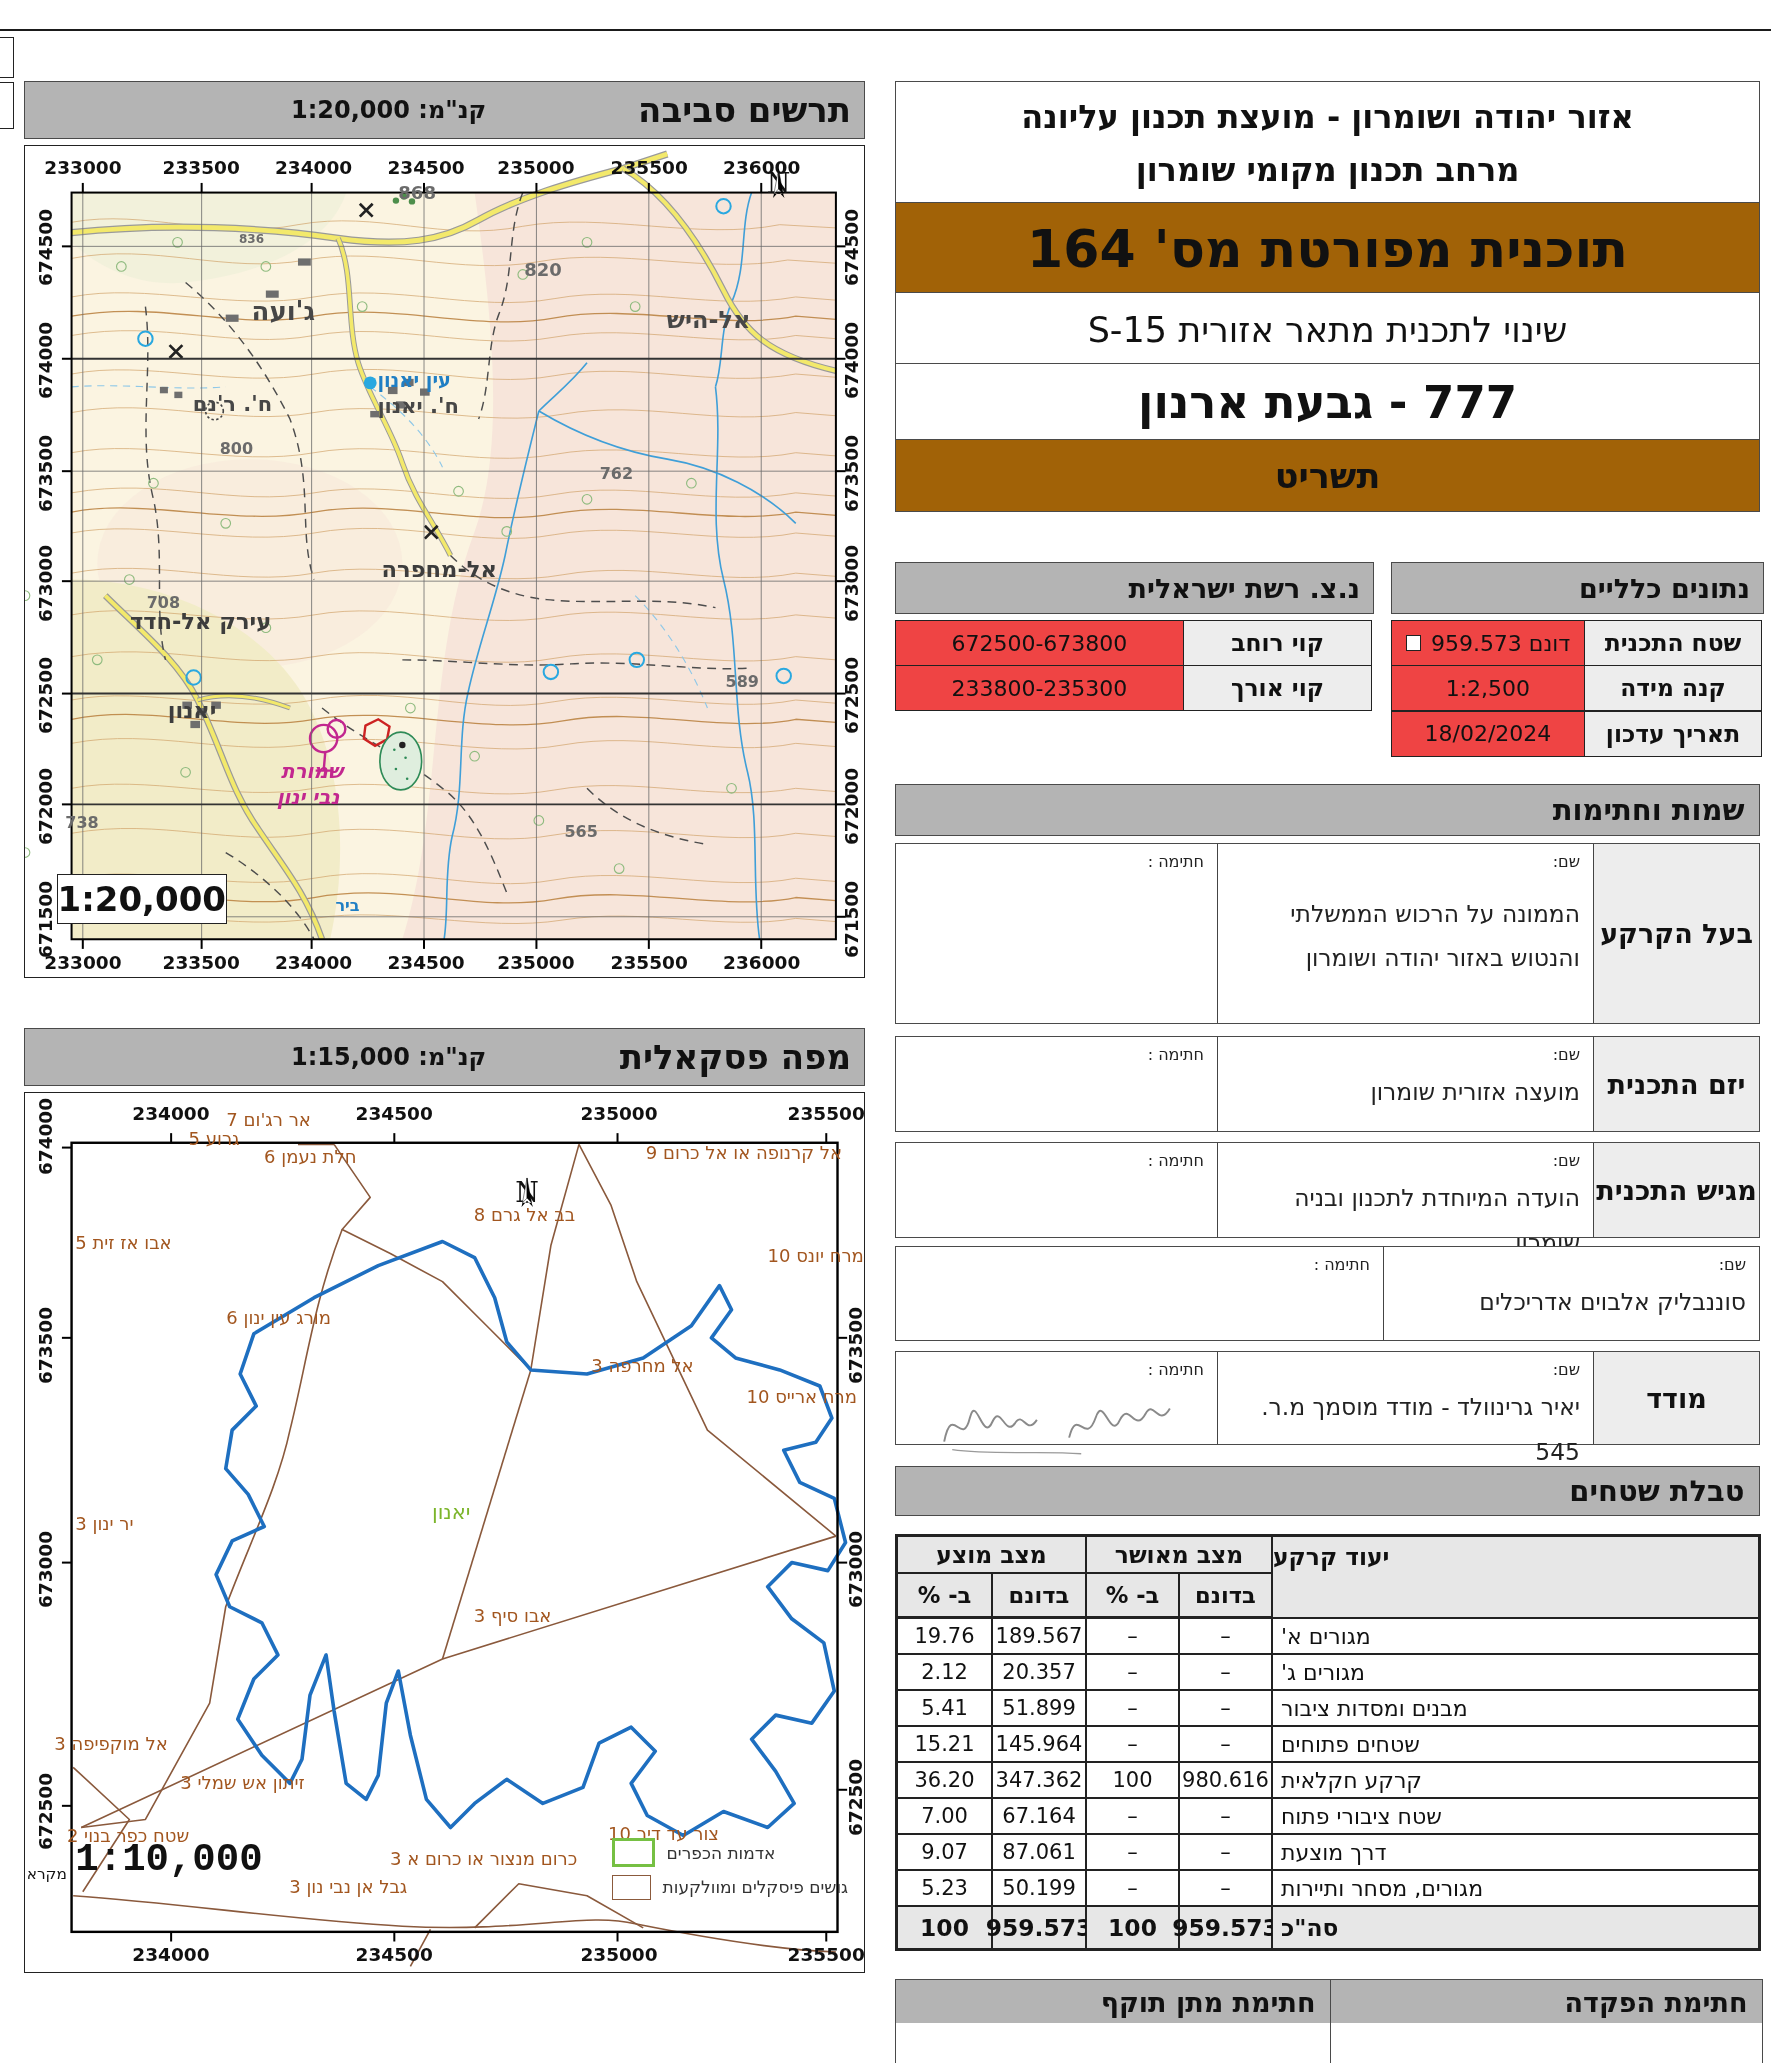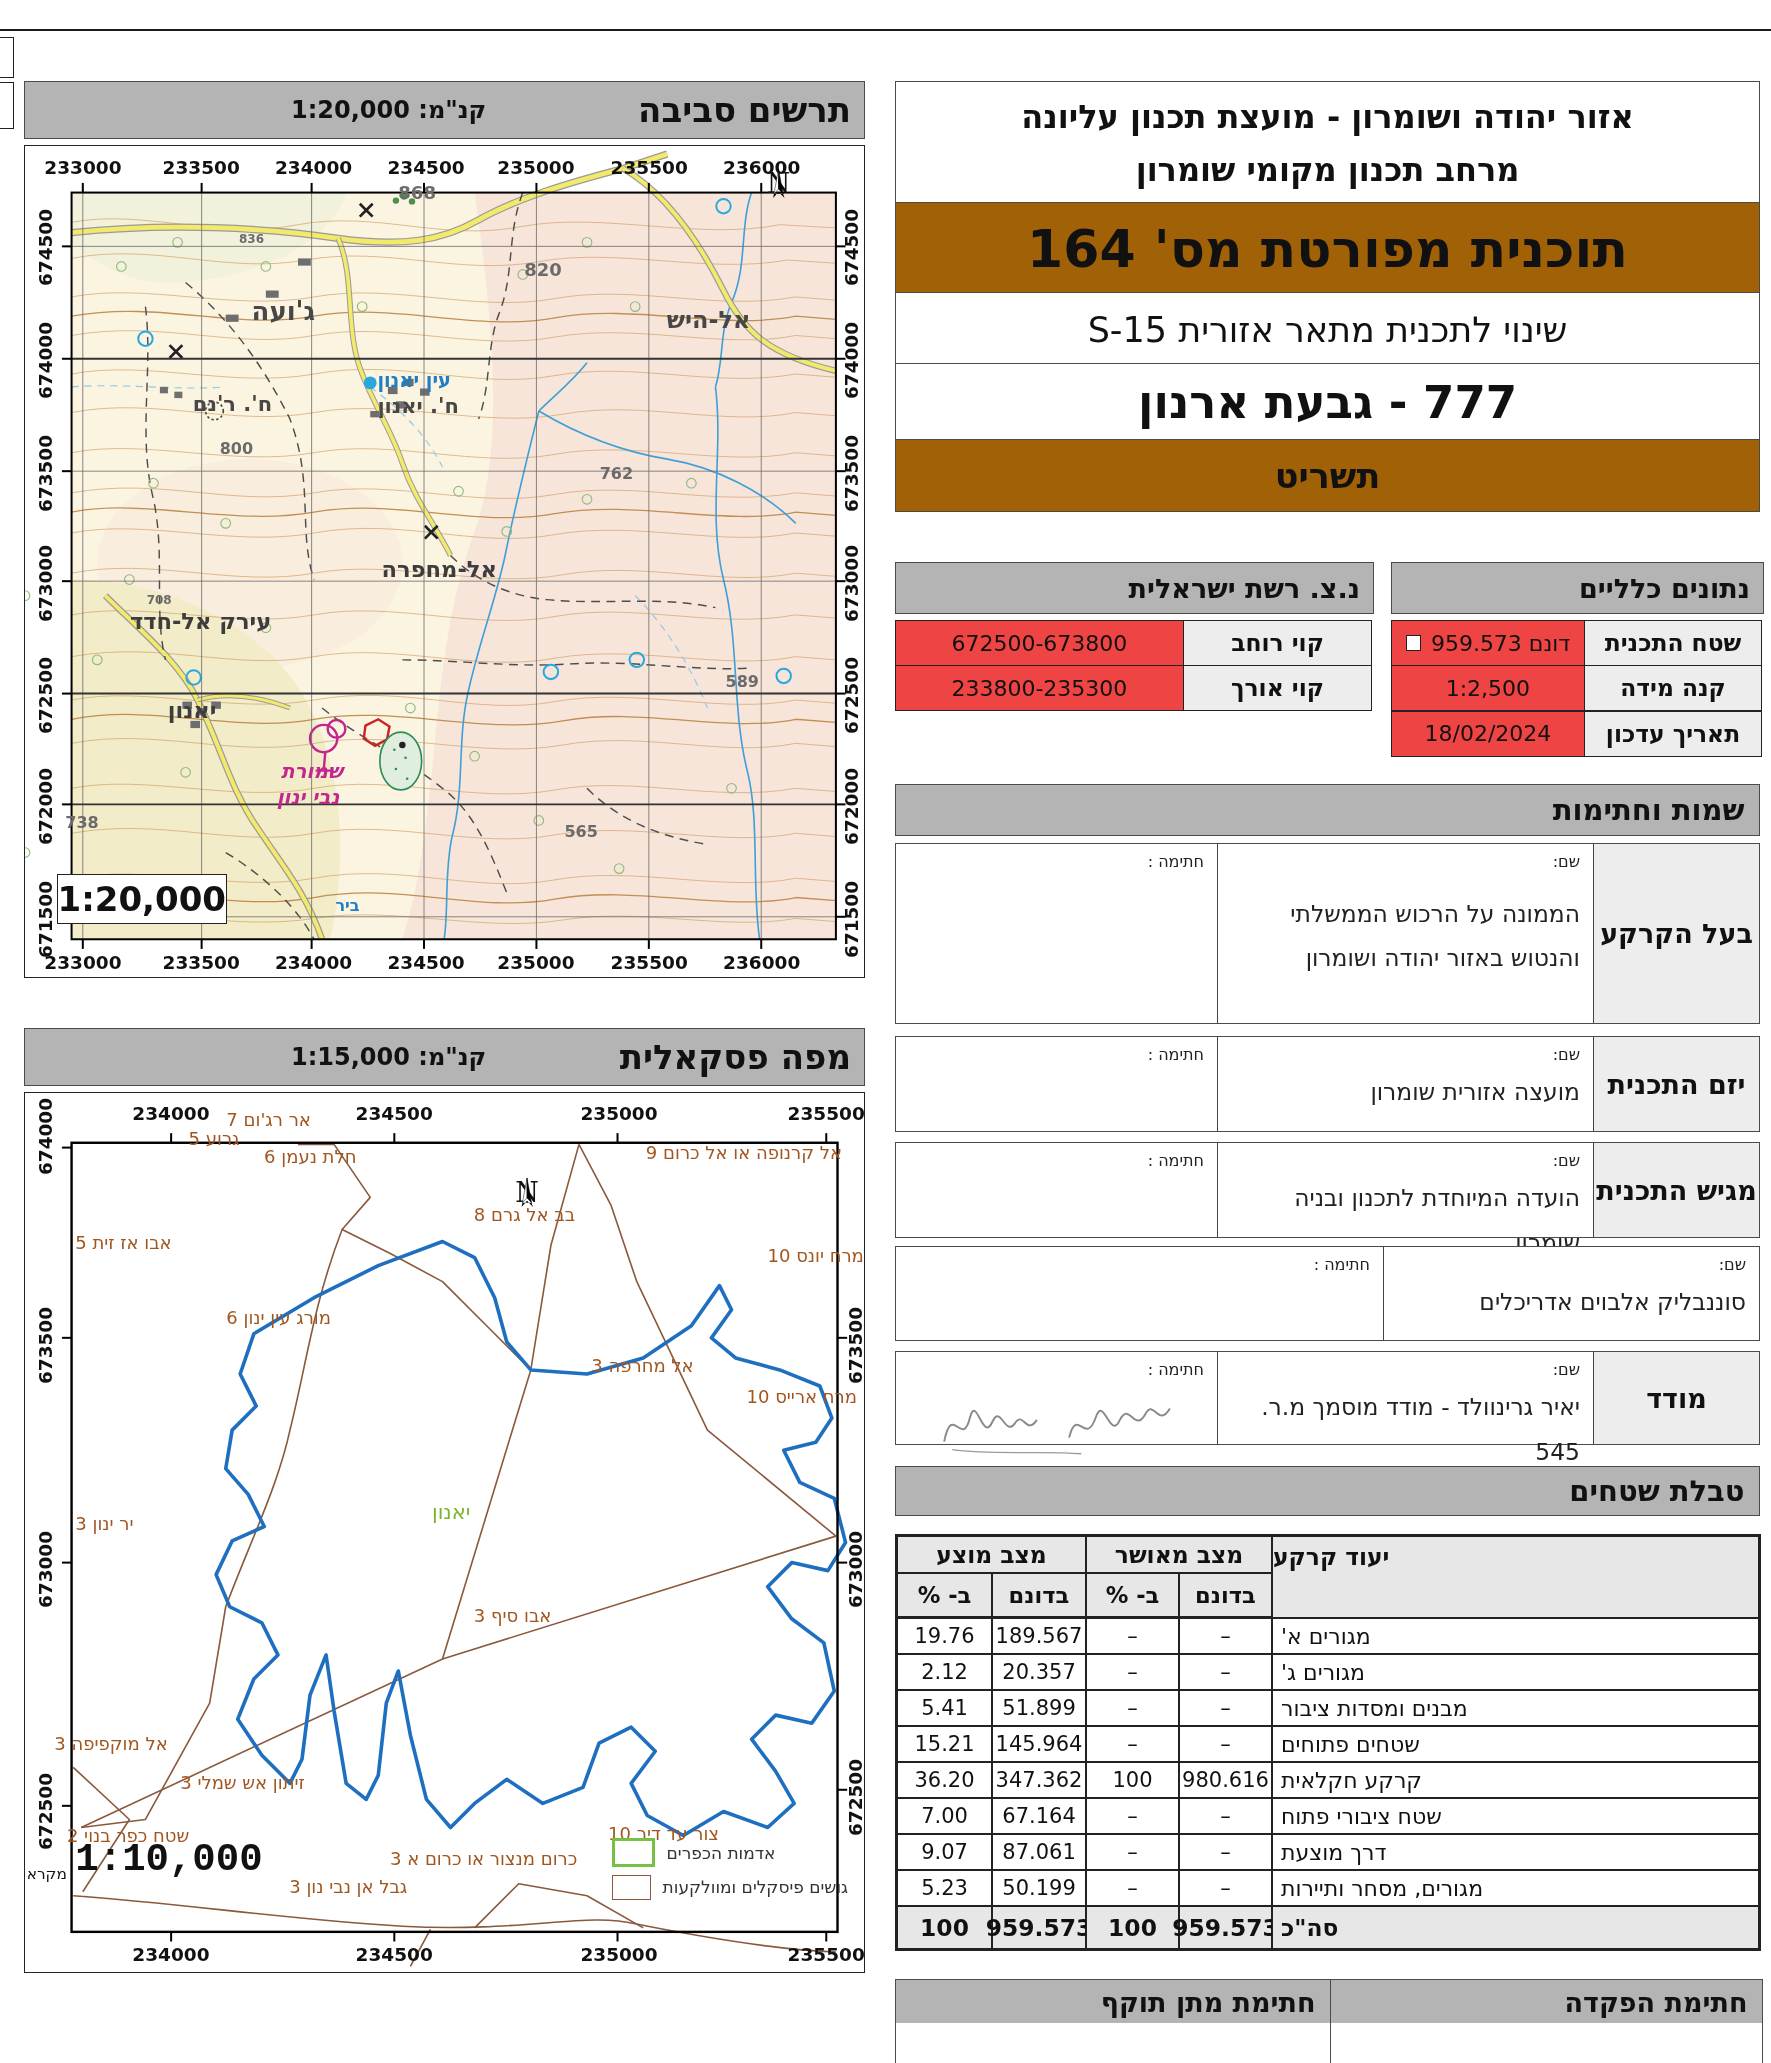--- a/index.html
+++ b/index.html
@@ -347,21 +347,21 @@
         <div class="map-label" style="left: 42.5%; top: 49.3%; color: rgb(61, 61, 61); font-size: 22.6px;">אל-מחפרה</div>
         <div class="map-label" style="left: 12.5%; top: 55.6%; color: rgb(61, 61, 61); font-size: 22.6px;">עירק אל-חדד</div>
         <div class="map-label" style="left: 17%; top: 66.3%; color: rgb(61, 61, 61); font-size: 22.6px;">יאנון</div>
         <div class="map-label" style="left: 30.5%; top: 73.8%; color: rgb(194, 39, 143); font-size: 20px; font-style: italic;">שמורת</div>
         <div class="map-label" style="left: 30%; top: 76.9%; color: rgb(194, 39, 143); font-size: 20px; font-style: italic;">נבי ינון</div>
         <div class="map-label" style="left: 44.5%; top: 4.3%; color: rgb(107, 107, 107); font-size: 18px;">868</div>
         <div class="map-label" style="left: 25.5%; top: 10.3%; color: rgb(107, 107, 107); font-size: 12px;">836</div>
         <div class="map-label" style="left: 59.5%; top: 13.6%; color: rgb(107, 107, 107); font-size: 18px;">820</div>
         <div class="map-label" style="left: 23.2%; top: 35.2%; color: rgb(107, 107, 107); font-size: 16px;">800</div>
         <div class="map-label" style="left: 68.5%; top: 38.3%; color: rgb(107, 107, 107); font-size: 16px;">762</div>
-        <div class="map-label" style="left: 14.5%; top: 53.8%; color: rgb(107, 107, 107); font-size: 12px;">708</div>
+        <div class="map-label" style="left: 14.5%; top: 53.8%; color: rgb(107, 107, 107); font-size: 16px;">708</div>
         <div class="map-label" style="left: 83.5%; top: 63.3%; color: rgb(107, 107, 107); font-size: 16px;">589</div>
         <div class="map-label" style="left: 64.3%; top: 81.3%; color: rgb(107, 107, 107); font-size: 16px;">565</div>
         <div class="map-label" style="left: 4.8%; top: 80.3%; color: rgb(107, 107, 107); font-size: 16px;">738</div>
         <div class="map-label" style="left: 17.8%; top: 88.3%; color: rgb(107, 107, 107); font-size: 16px;">603</div>
         <div class="map-label" style="left: 37%; top: 90.3%; color: rgb(31, 126, 196); font-size: 16px;">ביר</div>
       </div>
 
     <div class="north" style="left:86%;top:2.6%;width:64px;">
       <div class="n-letter">N</div>
       <svg width="56" height="105" viewBox="0 0 70 130">

